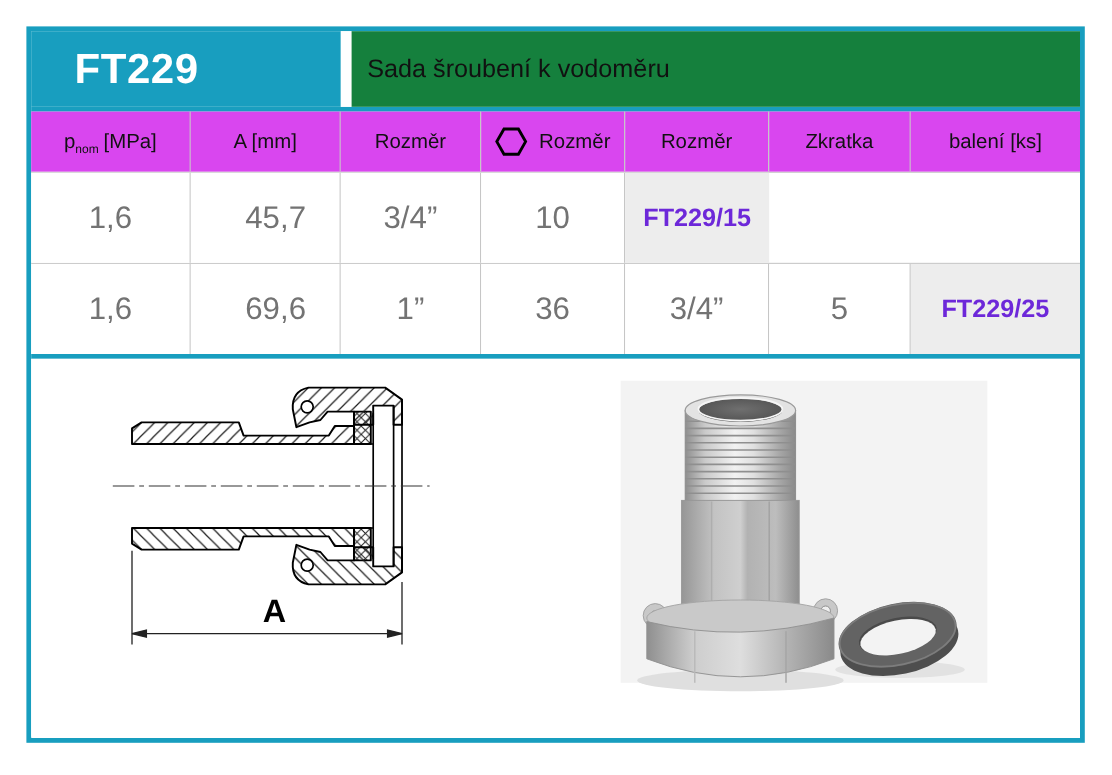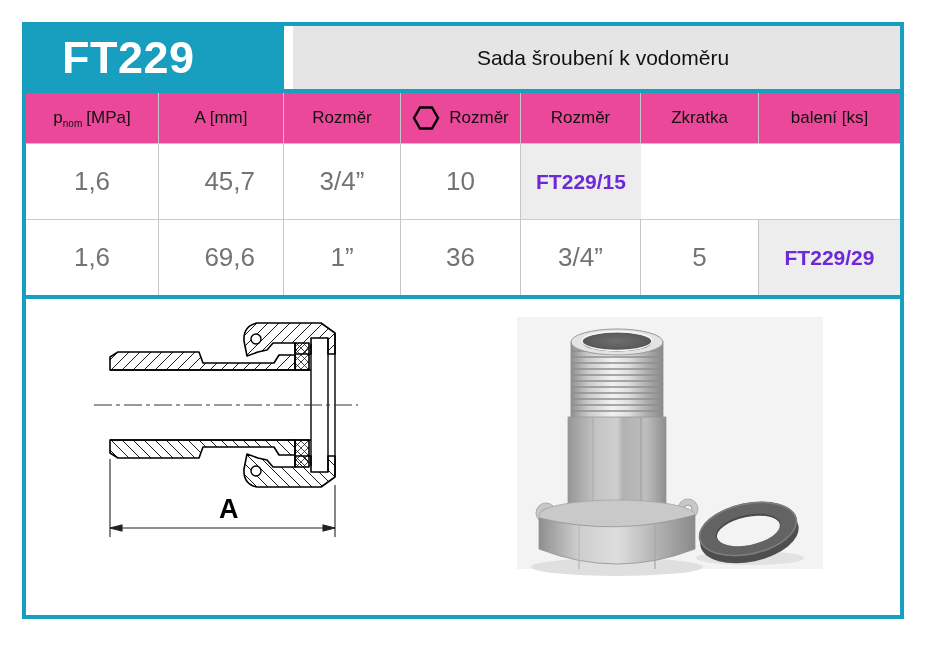--- a/index.html
+++ b/index.html
@@ -2,27 +2,27 @@
 <html><head>
 <meta charset="utf-8">
 <style>
   html,body{margin:0;padding:0;background:#fff;width:927px;height:646px;overflow:hidden;
     font-family:"Liberation Sans", sans-serif; -webkit-font-smoothing:antialiased;}
   .frame{position:absolute;left:22px;top:22px;width:882px;height:597px;box-sizing:border-box;
     border:4px solid #189EBF;background:#fff;}
   
   .header-band{display:flex;height:63px;border-bottom:4px solid #189EBF;}
   .code-box{width:258px;background:#189EBF;color:#fff;display:flex;align-items:center;
-    padding-left:36px;box-sizing:border-box;font-size:45px;font-weight:bold;letter-spacing:.5px;}
+    padding-left:36px;box-sizing:border-box;font-size:35px;font-weight:bold;letter-spacing:.5px;}
   .header-gap{width:9px;background:#fff;}
-  .title-box{flex:1;background:#e5e5e5;display:flex;align-items:center;padding-left:13px;
-    font-size:21px;color:#111;justify-content:center;}
+  .title-box{flex:1;background:#15803d;display:flex;align-items:center;padding-left:13px;
+    font-size:21px;color:#111;}
   
   .grid{display:grid;grid-template-columns:133px 125px 117px 120px 120px 118px 1fr;}
-  .thead .cell{height:50px;background:#ec4899;font-size:17px;color:#111;}
+  .thead .cell{height:50px;background:#d946ef;font-size:17px;color:#111;}
   .cell{display:flex;align-items:center;justify-content:center;box-sizing:border-box;
     border-right:1px solid #C6C6C6;}
   .cell:last-child{border-right:none;}
   .thead{border-bottom:1px solid #C6C6C6;}
   .trow .cell{height:75px;font-size:26px;color:#737373;background:#fff;}
   .trow.first{border-bottom:1px solid #CCCCCC;}
   .trow.last{border-bottom:4px solid #189EBF;}
   .cell.right{justify-content:flex-end;padding-right:28px;}
   .cell.codecol{background:#EDEDED;color:#6d28d9;font-weight:600;font-size:21px;}
   sub{font-size:10px;line-height:0;}
@@ -83,21 +83,21 @@
     <div class="cell codecol">FT229/15</div>
   </div>
 
   <div class="grid trow last">
     <div class="cell">1,6</div>
     <div class="cell right">69,6</div>
     <div class="cell">1”</div>
     <div class="cell">36</div>
     <div class="cell">3/4”</div>
     <div class="cell">5</div>
-    <div class="cell codecol">FT229/29</div>
+    <div class="cell codecol">FT229/25</div>
   </div>
 
   <div class="bottom">
 
     <svg class="drawing-svg" width="436" height="315" viewBox="0 0 436 315">
       <defs>
         <pattern id="h1" width="11" height="11" patternUnits="userSpaceOnUse">
           <path d="M0,11 L11,0 M-2.75,2.75 L2.75,-2.75 M8.25,13.75 L13.75,8.25" stroke="#1a1a1a" stroke-width="1"></path>
         </pattern>
         <pattern id="h2" width="7" height="7" patternUnits="userSpaceOnUse">

